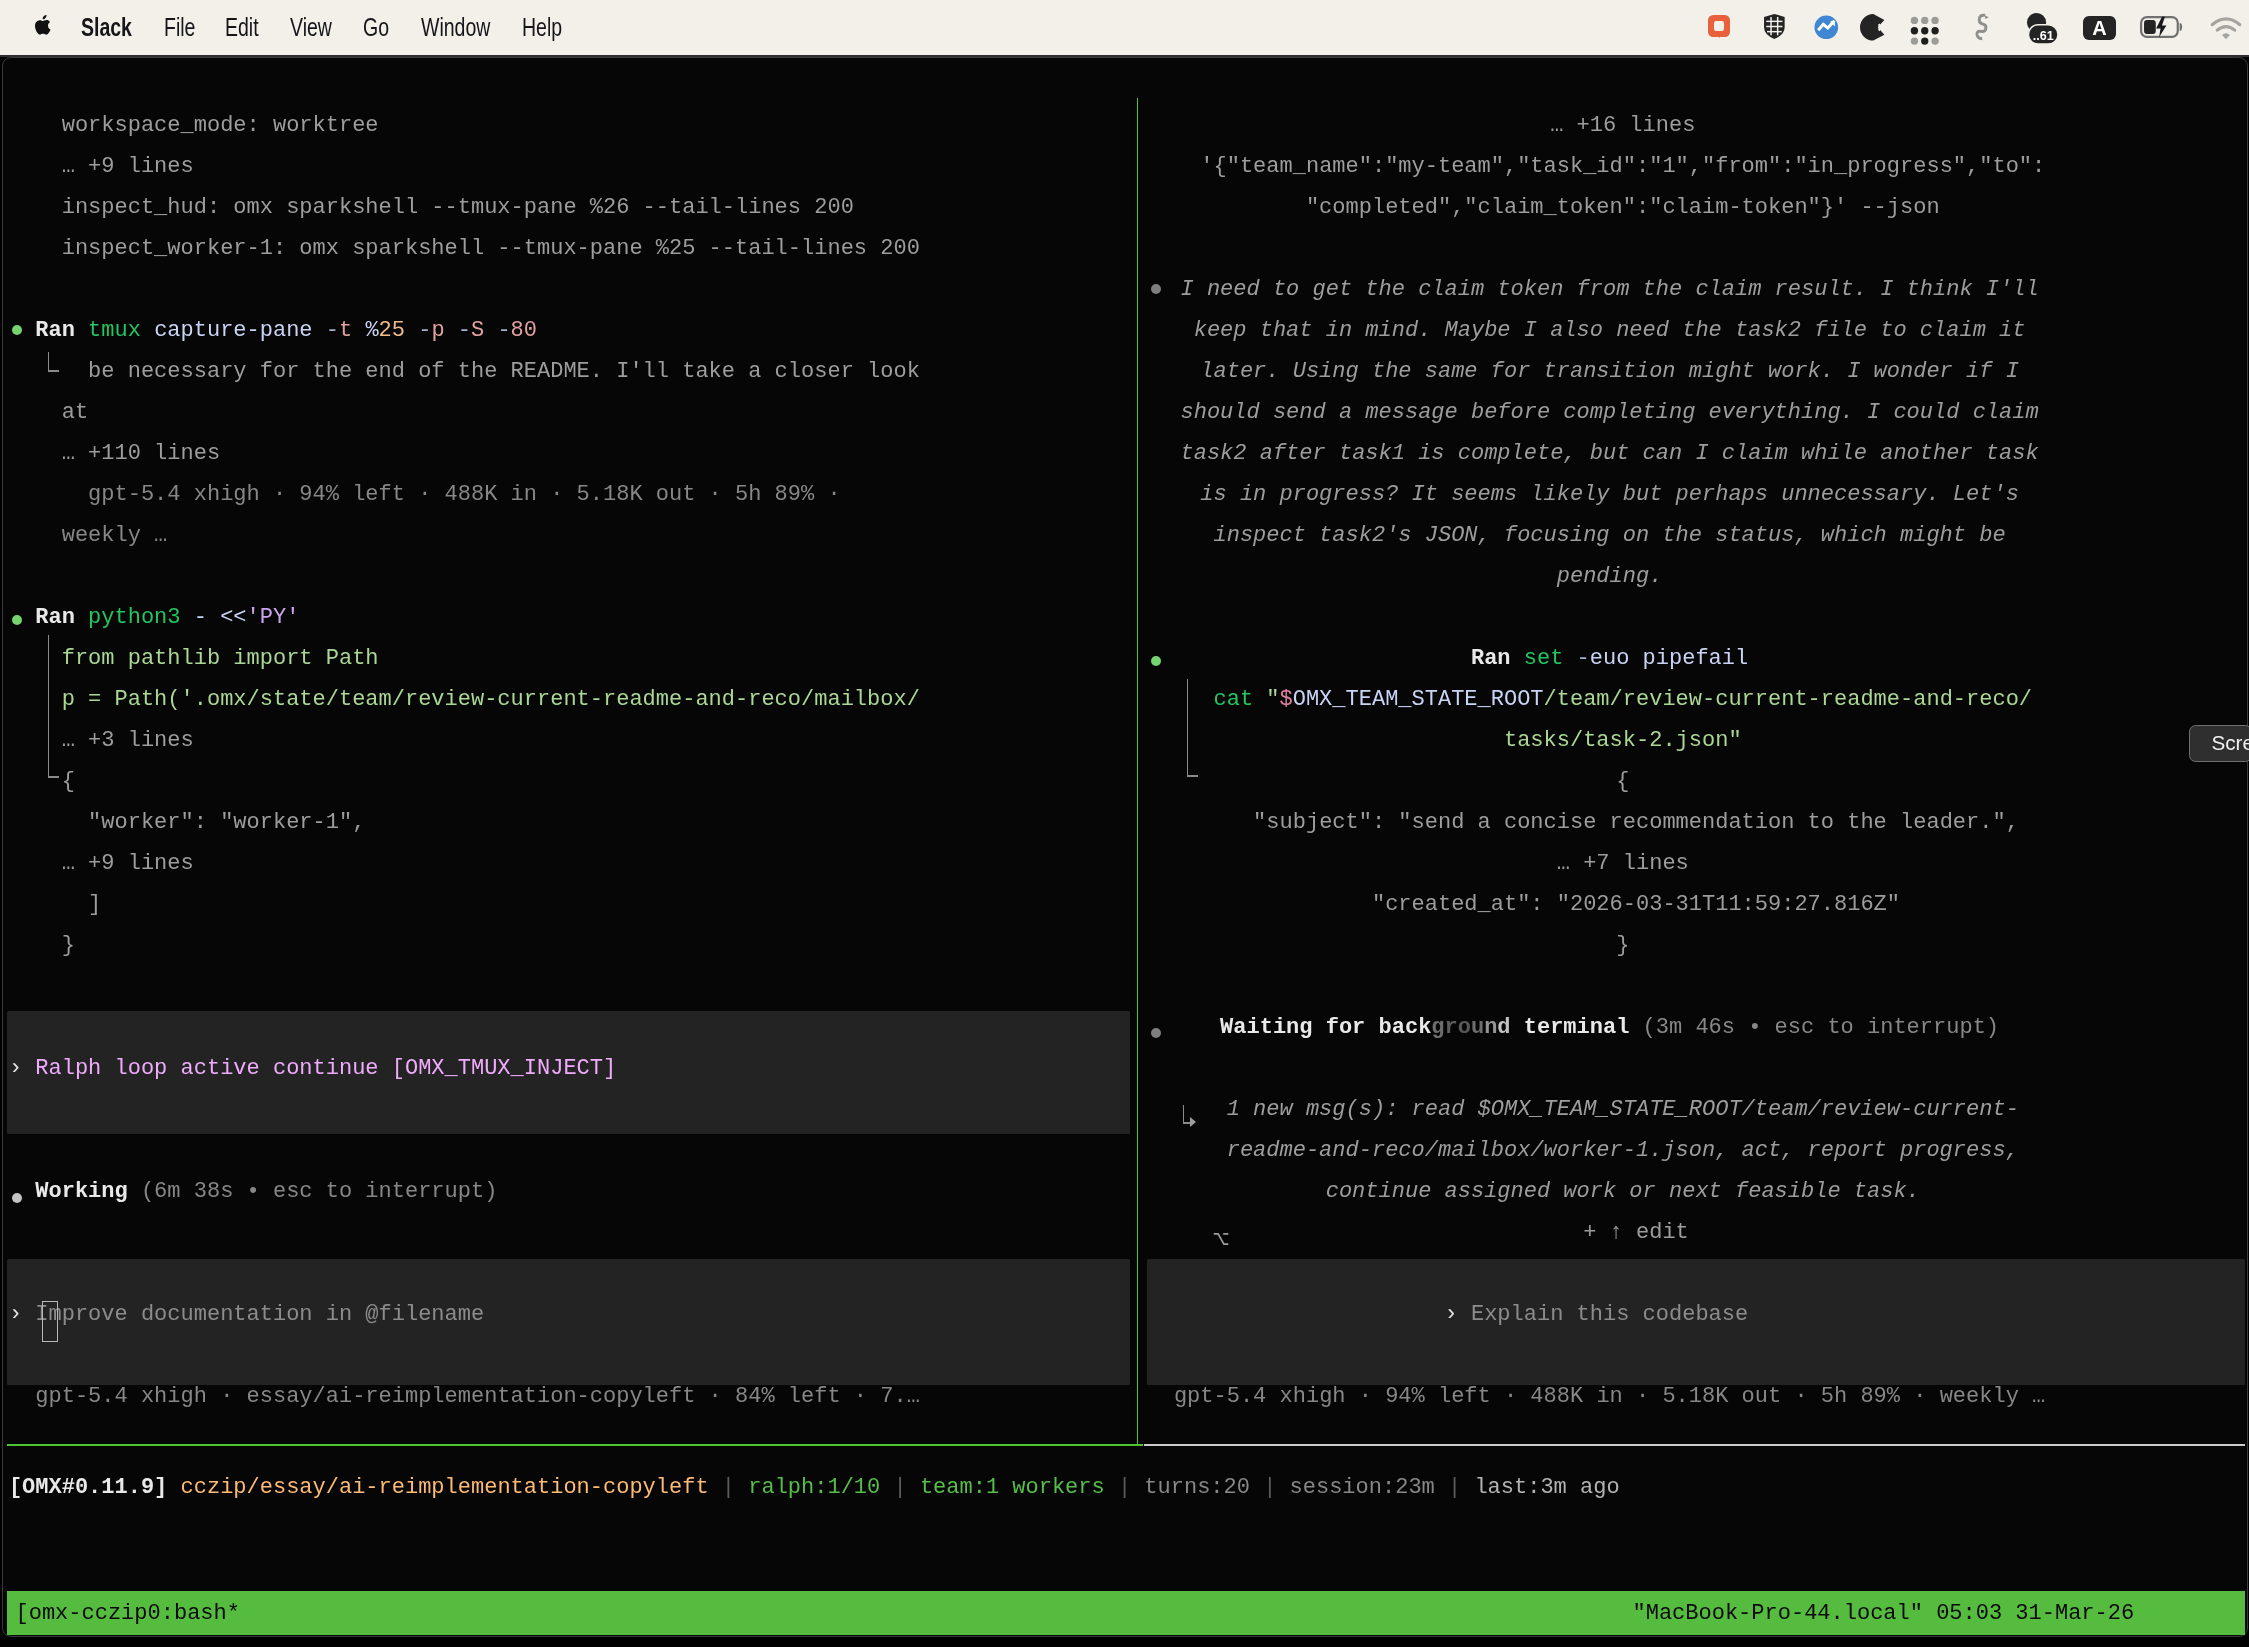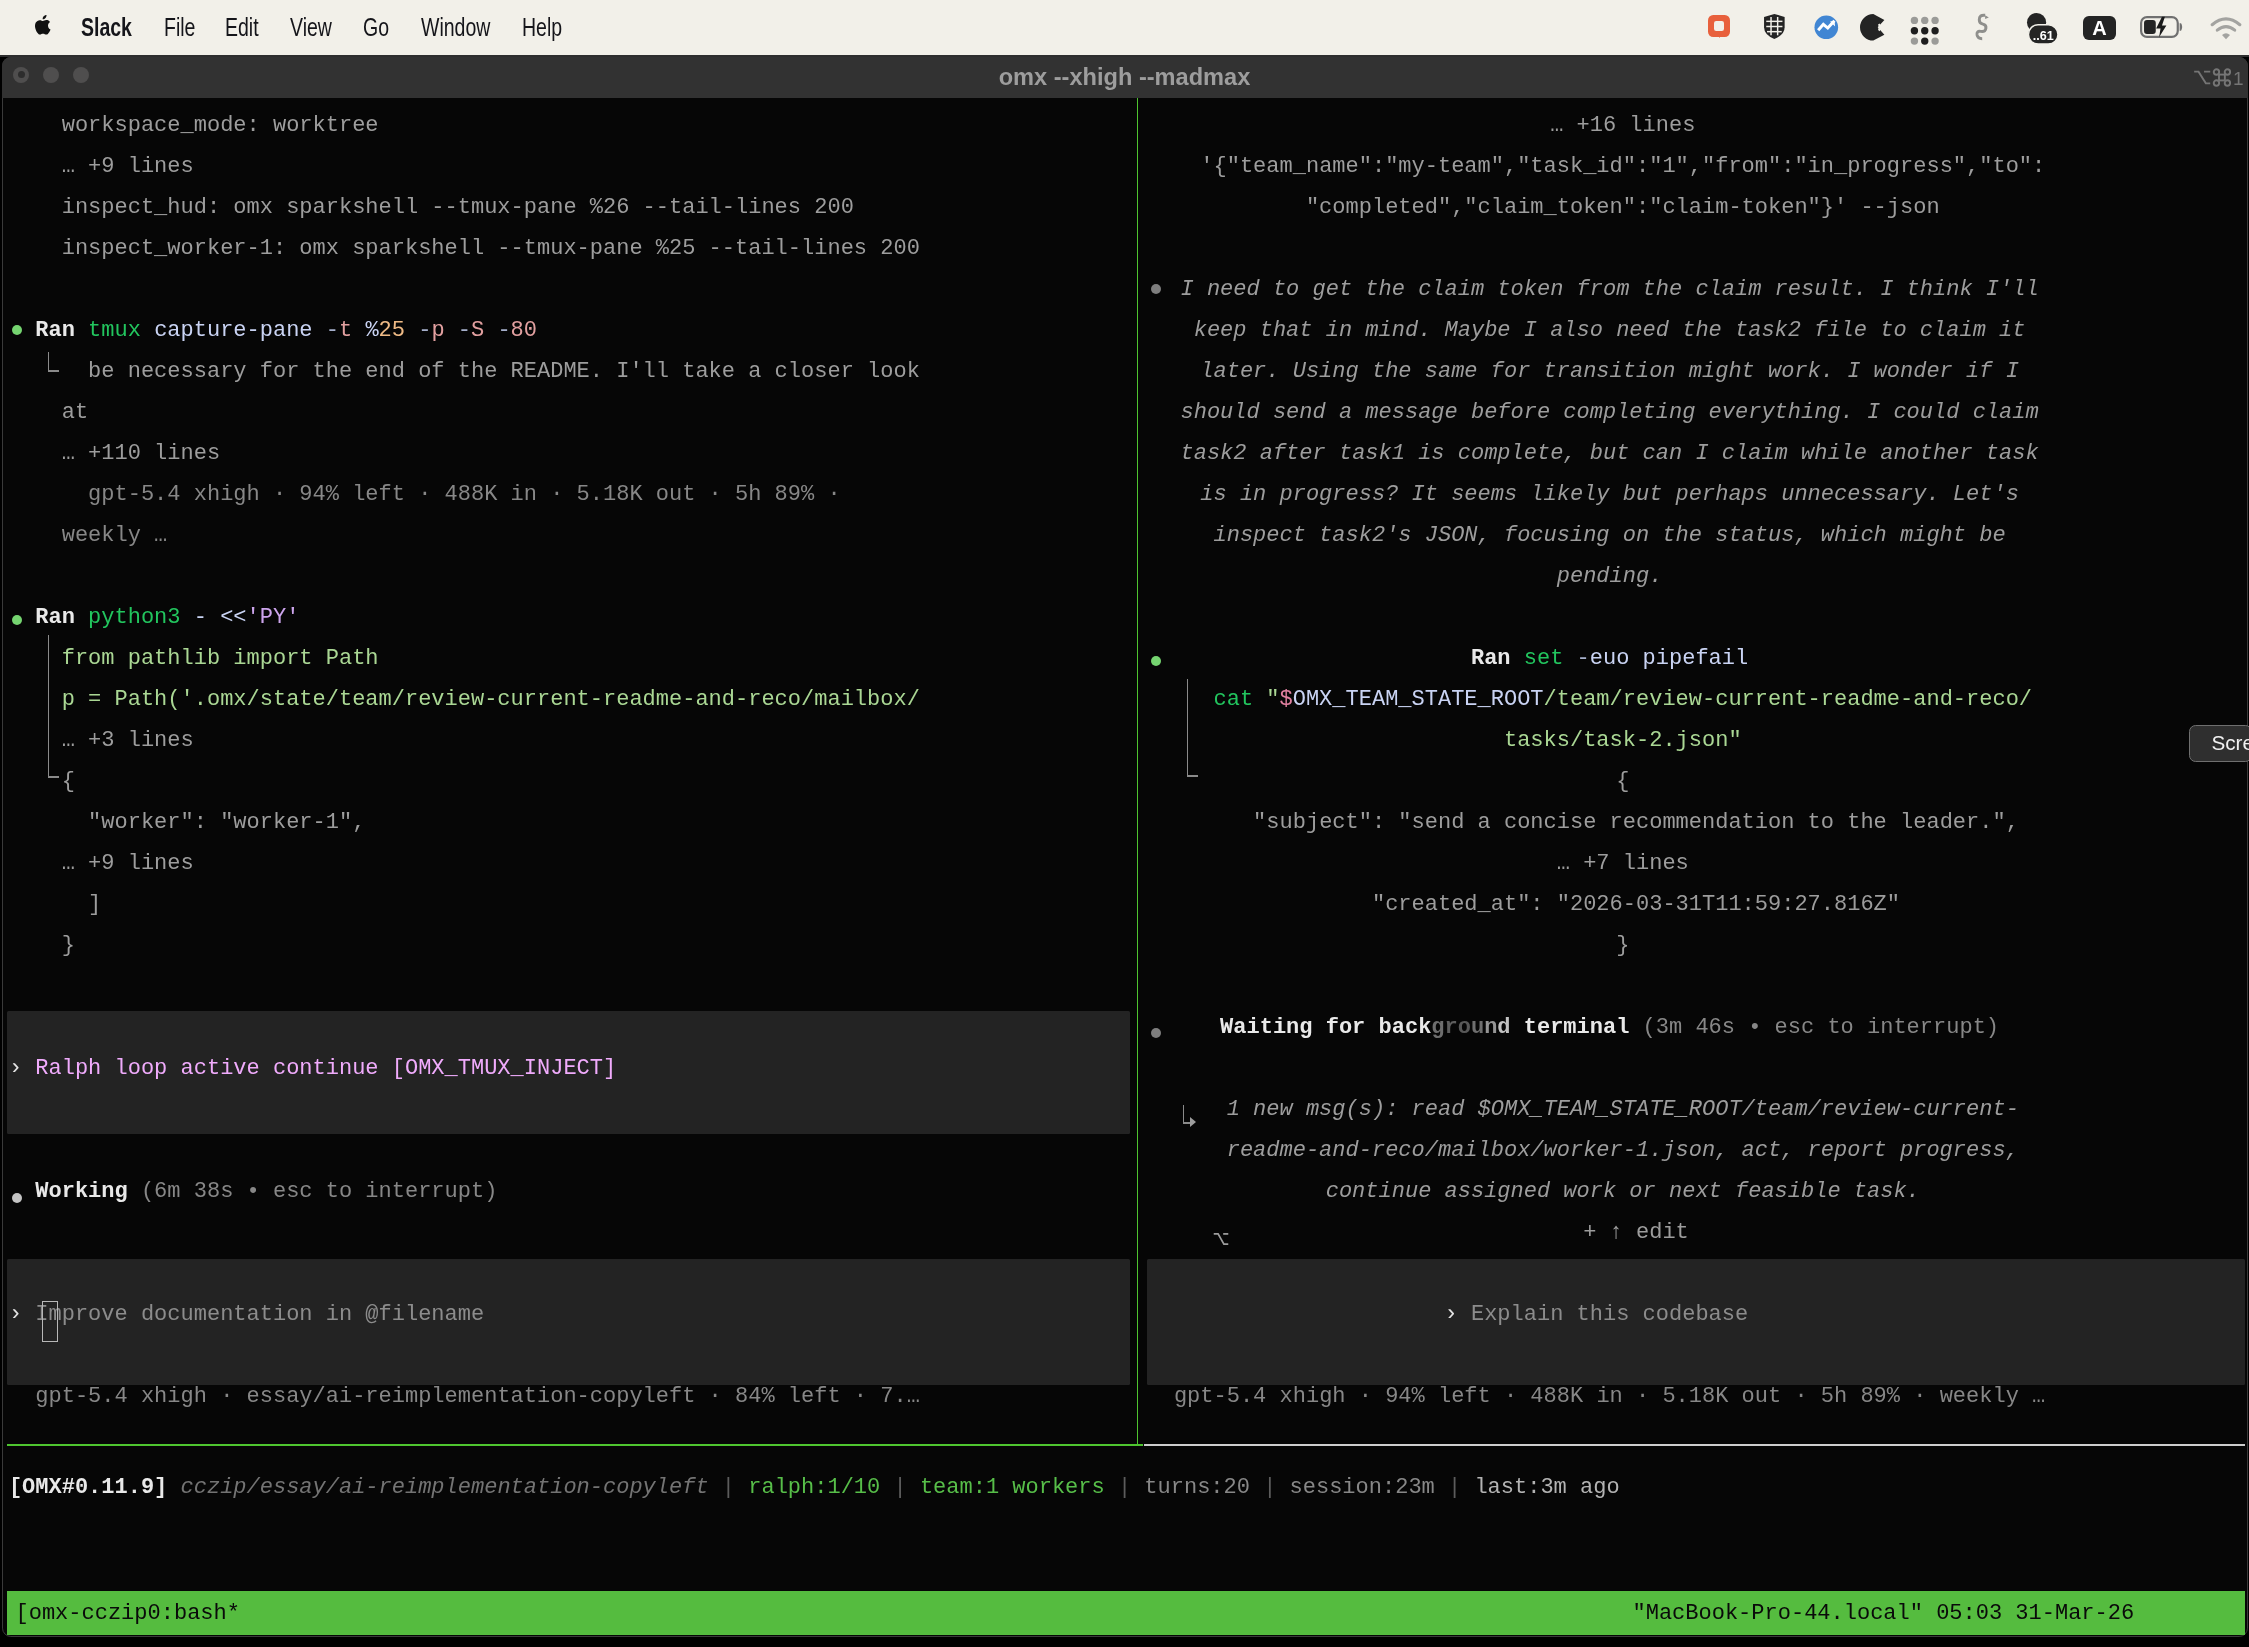--- a/index.html
+++ b/index.html
@@ -110,41 +110,20 @@
 </svg>
 <svg class="abs" style="left:2209px;top:16px" width="34" height="24" viewBox="0 0 46 33">
   <g fill="none" stroke="#A3A3A0" stroke-width="4.2" stroke-linecap="round">
     <path d="M4 12 Q23 -4 42 12"></path>
     <path d="M11 19.5 Q23 9.5 35 19.5"></path>
   </g>
   <path d="M17.5 26 Q23 21.5 28.5 26 L23 32 Z" fill="#A3A3A0"></path>
 </svg>
 
 <div id="win">
-  <div id="titlebar">
-    <div class="tl" style="left:11.8px;"></div>
-    <div class="abs" style="left:16px;top:14px;width:7.4px;height:7.4px;border-radius:50%;background:#2D2D2D;"></div>
-    <div class="tl" style="left:41px;"></div>
-    <div class="tl" style="left:71px;"></div>
-    <div id="title">omx --xhigh --madmax</div>
-    <svg class="abs" style="left:2191px;top:11px" width="52" height="19" viewBox="0 0 70 26">
-      <g stroke="#757575" stroke-width="2.6" fill="none">
-        <path d="M1 5 L7 5 L17 21 L23 21"></path>
-          <path d="M14.5 5 L23 5"></path>
-      </g>
-      <g stroke="#757575" stroke-width="2.6" fill="none">
-        <circle cx="31.5" cy="5.5" r="3.7"></circle>
-          <circle cx="46.5" cy="5.5" r="3.7"></circle>
-        <circle cx="31.5" cy="20.5" r="3.7"></circle>
-          <circle cx="46.5" cy="20.5" r="3.7"></circle>
-        <rect x="35" y="9" width="8" height="8"></rect>
-      </g>
-      <text x="54" y="23" font-family="Liberation Sans" font-size="26" fill="#757575">1</text>
-    </svg>
-  </div>
 
   <div class="inputbox" style="left:5.9px;  top:954px; width:1123px; height:123px;"></div>
   <div class="inputbox" style="left:5.9px;  top:1202px; width:1123px; height:126px;"></div>
   <div class="inputbox" style="left:1145px;top:1202px; width:1098px; height:126px;"></div>
 
   <pre class="term" style="left:7.4px;  top:48px;">    workspace_mode: worktree
     … +9 lines
     inspect_hud: omx sparkshell --tmux-pane %26 --tail-lines 200
     inspect_worker-1: omx sparkshell --tmux-pane %25 --tail-lines 200
 
@@ -242,15 +221,15 @@
   <pre class="term" style="left:7.4px;top:1410px;"><span class="b">[OMX#0.11.9]</span> <span class="cy2">cczip/essay/ai-reimplementation-copyleft</span> <span class="pi">|</span> <span class="sg">ralph:1/10</span> <span class="pi">|</span> <span class="sg">team:1 workers</span> <span class="pi">|</span> <span class="dim">turns:20</span> <span class="pi">|</span> <span class="dim">session:23m</span> <span class="pi">|</span> <span class="lg2">last:3m ago</span></pre>
 
   <div class="abs" style="left:5.9px;top:1534px;width:2238px;height:44px;background:#55BC3F;"></div>
   <pre class="term" style="left:14px;top:1536px;color:#0A0A0A;">[omx-cczip0:bash*</pre>
   <pre class="term" style="left:1631px;top:1536px;color:#0A0A0A;">"MacBook-Pro-44.local" 05:03 31-Mar-26</pre>
 </div>
 
 <div class="abs" style="left:2189px;top:725px;width:63px;height:37px;background:#2F2F2F;border:1.8px solid #6F6F6F;border-radius:6.6px;color:#F0F0F0;font-size:20.7px;line-height:33px;padding-left:21.4px;">Scre</div>
 
 <style>
- .cy2 { color:#737373;font-style:italic; } .sg { color:#57BE49; } .pi { color:#5C5C5C; } .lg2 { color:#B3B3B3; }
+ .cy2 { color:#fdba74; } .sg { color:#57BE49; } .pi { color:#5C5C5C; } .lg2 { color:#B3B3B3; }
 </style>
 
 
 </body></html>

